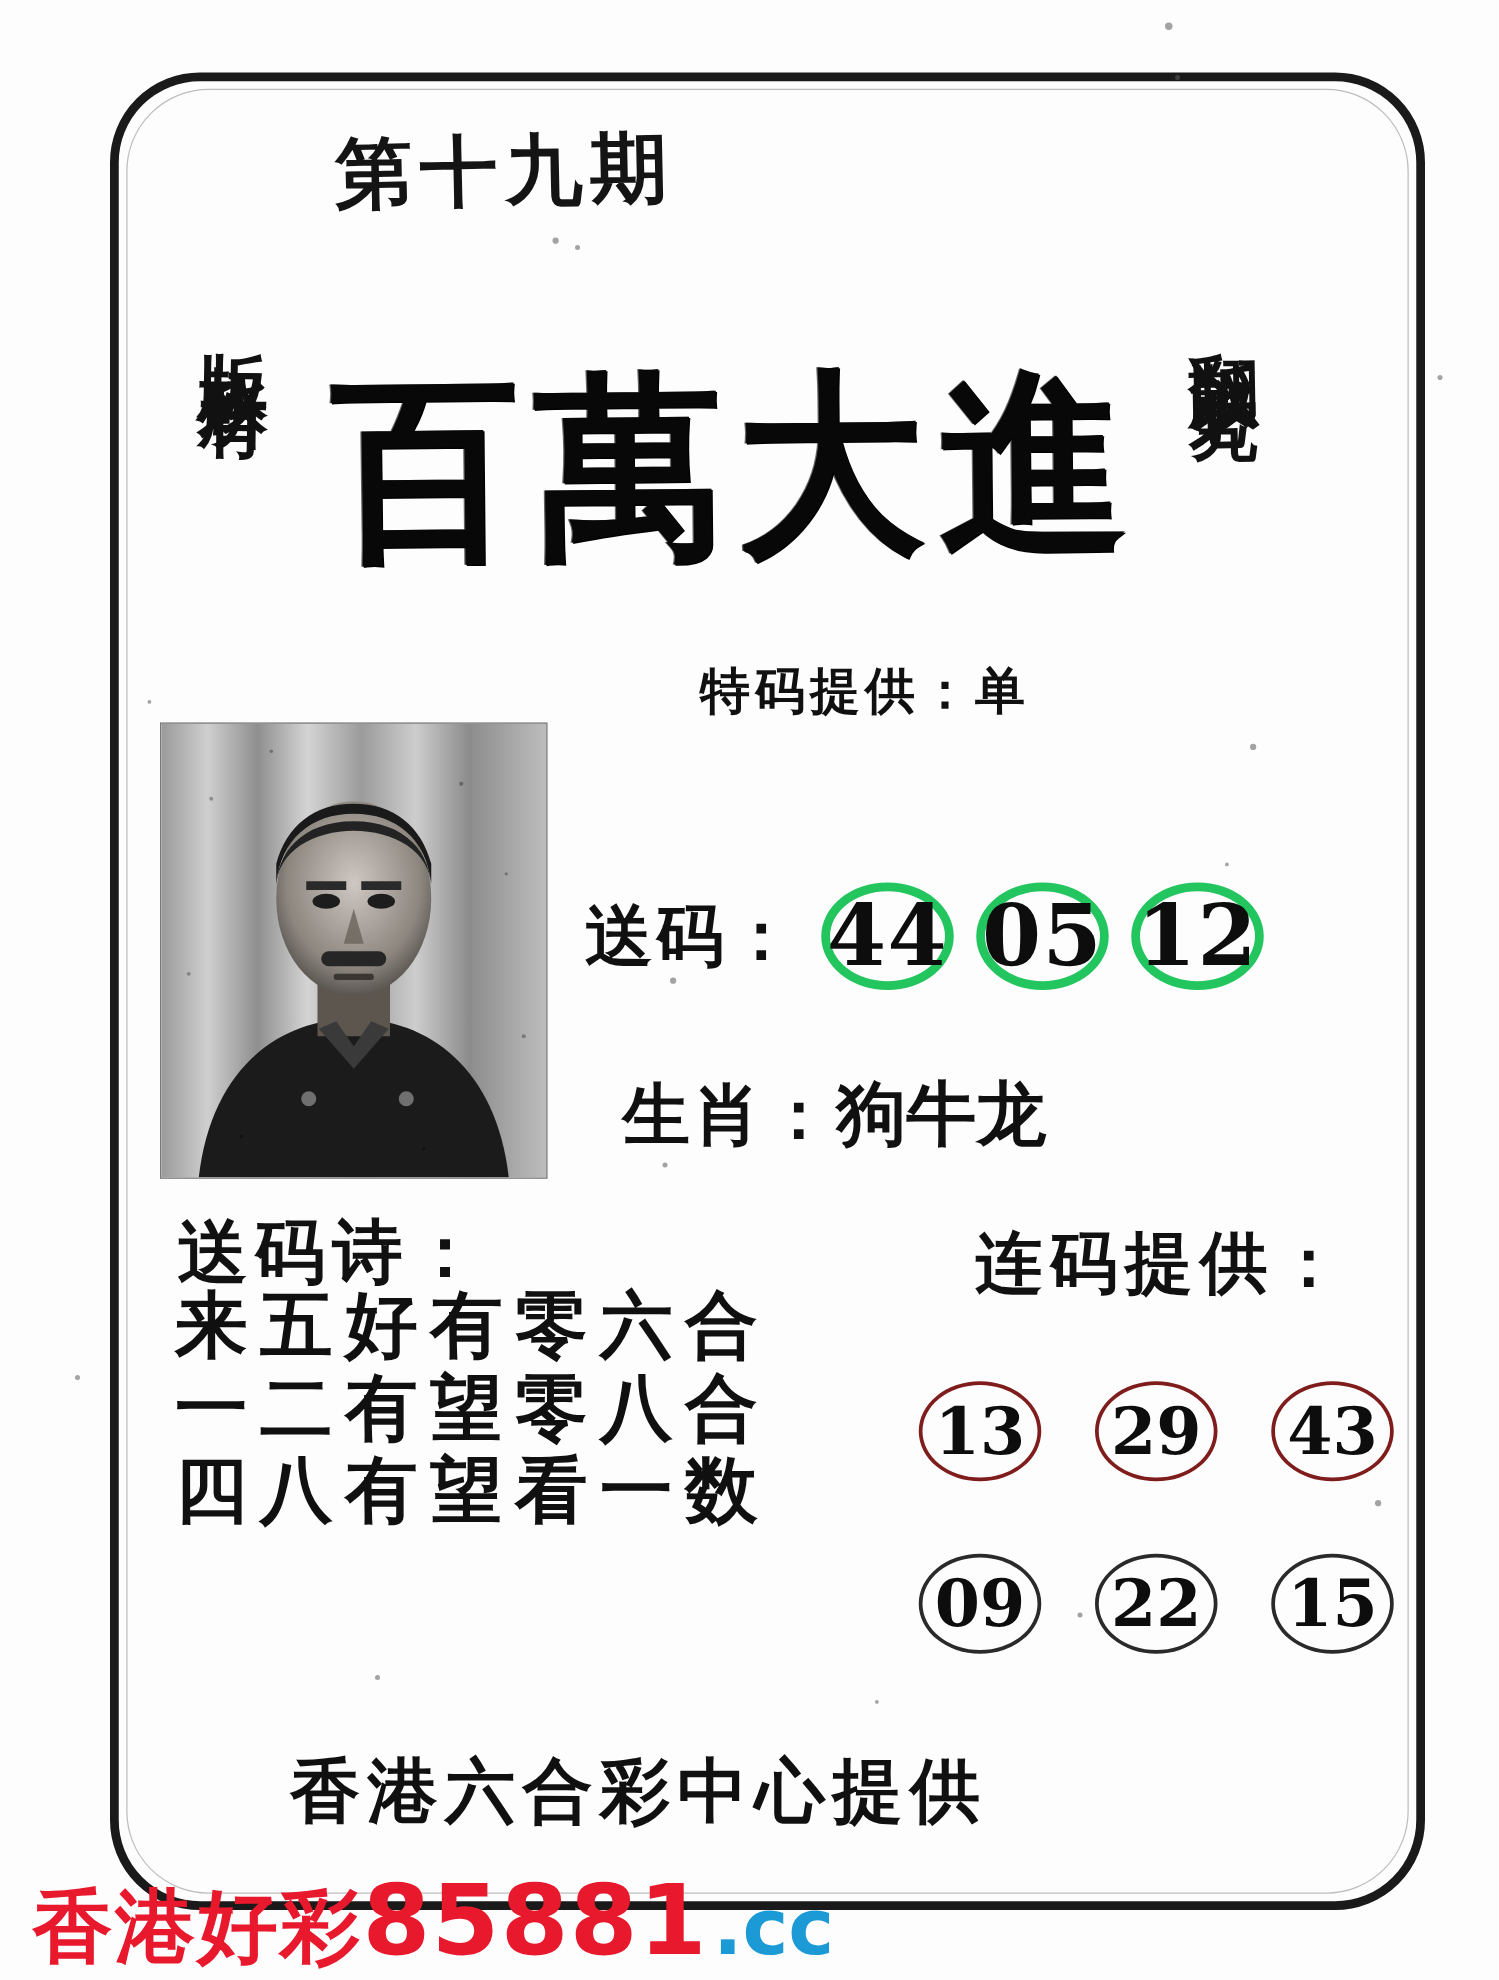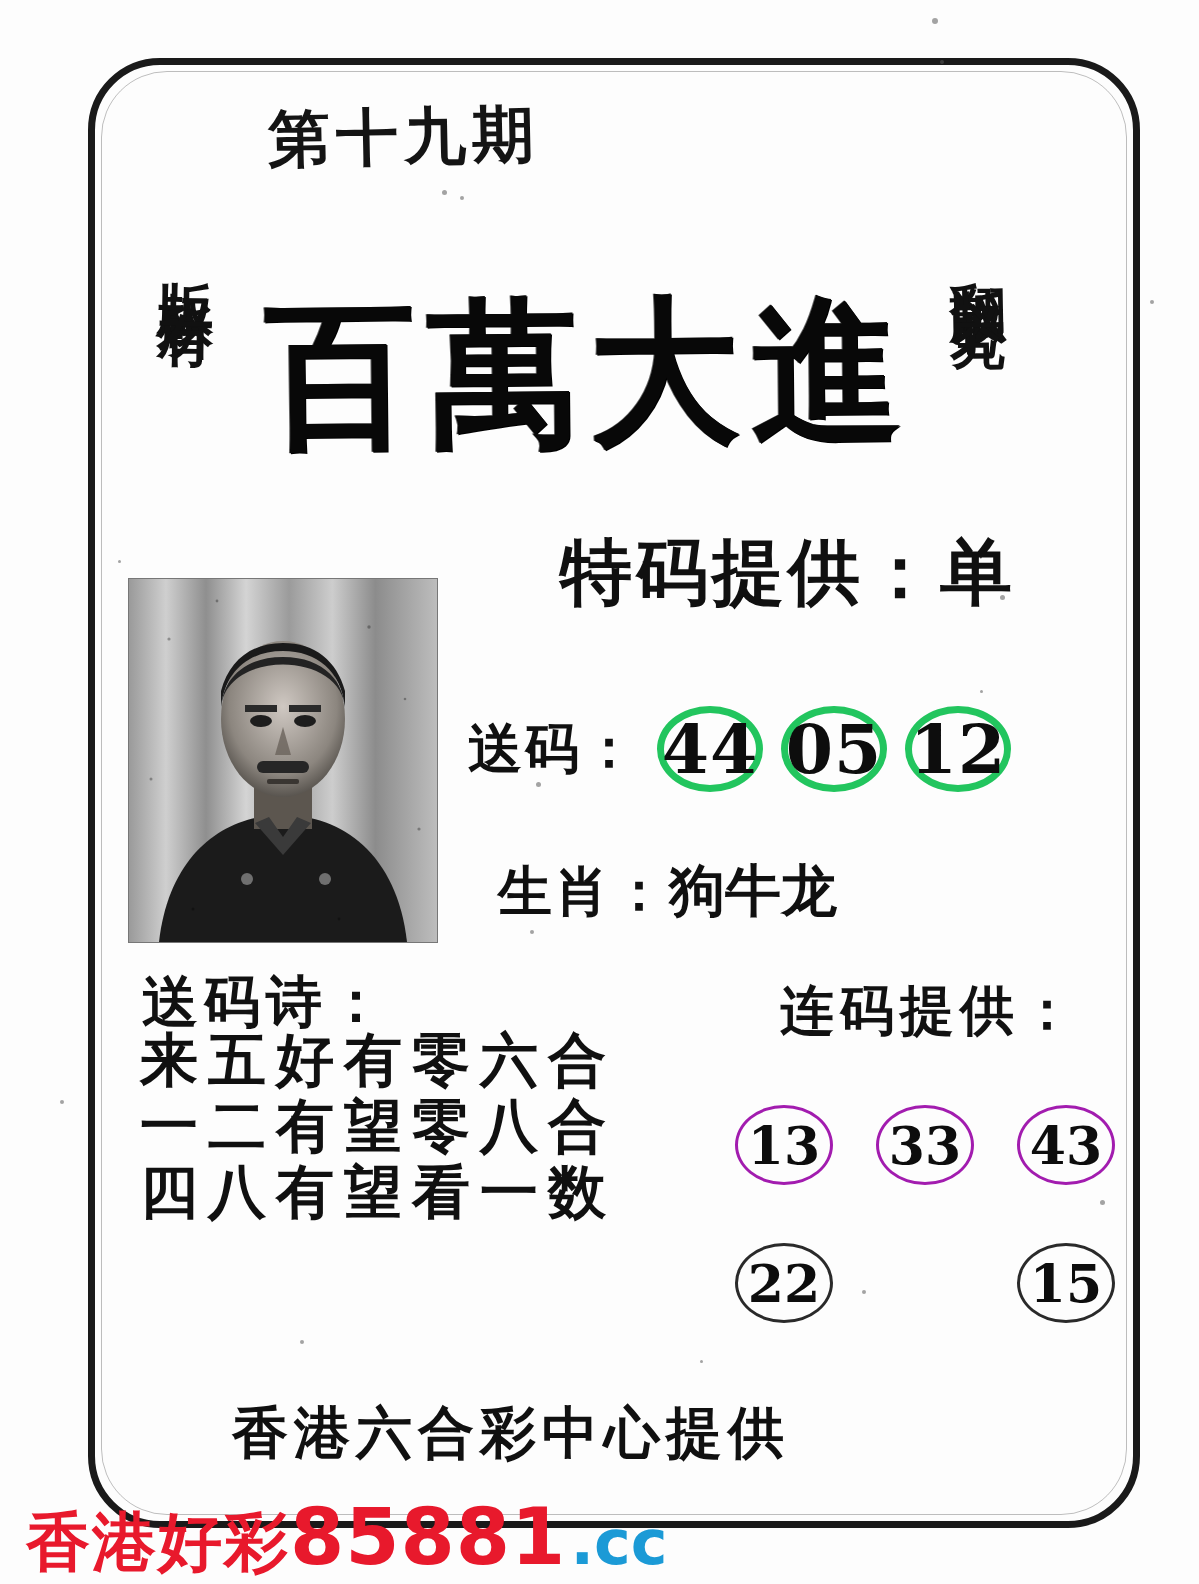--- a/index.html
+++ b/index.html
@@ -97,21 +97,21 @@
     transform: scaleY(1.06) rotate(-0.6deg);
     text-shadow: 1px 1px 0 #000, -1px 0 0 rgba(0,0,0,.6);
   }
 
   .special-line {
     position: absolute;
     left: 560px;
     top: 525px;
     font-family: "DejaVu Serif", serif;
     font-weight: bold;
-    font-size: 72px;
+    font-size: 40px;
     letter-spacing: 4px;
     color: #101010;
   }
 
   
   .photo-wrap {
     position: absolute;
     left: 128px;
     top: 578px;
     width: 308px;
@@ -213,21 +213,21 @@
     width: 380px;
   }
   .lian-row {
     display: flex;
     justify-content: space-between;
     margin-bottom: 58px;
   }
   .lian-ball {
     width: 92px;
     height: 74px;
-    border: 3px solid #a21caf;
+    border: 3px solid #7f1d1d;
     border-radius: 50%;
     display: flex;
     align-items: center;
     justify-content: center;
     font-family: "DejaVu Serif", serif;
     font-weight: bold;
     font-size: 52px;
     color: #0d0d0d;
   }
   .lian-row.second .lian-ball { border-color: #2a2a2a; }
@@ -370,24 +370,25 @@
   <div class="poem-lines">
     <div class="poem-line">来五好有零六合</div>
     <div class="poem-line">一二有望零八合</div>
     <div class="poem-line">四八有望看一数</div>
   </div>
 
   <div class="lian-title">连码提供：</div>
   <div class="lian-grid">
     <div class="lian-row first">
       <span class="lian-ball">13</span>
-      <span class="lian-ball">33</span>
+      <span class="lian-ball">29</span>
       <span class="lian-ball">43</span>
     </div>
     <div class="lian-row second">
+      <span class="lian-ball">09</span>
       <span class="lian-ball">22</span>
       <span class="lian-ball">15</span>
     </div>
   </div>
 
   <div class="footer-center">香港六合彩中心提供</div>
 
   <div class="watermark">
     <span class="wm-cn">香港好彩</span>
     <span class="wm-num">85881</span>

